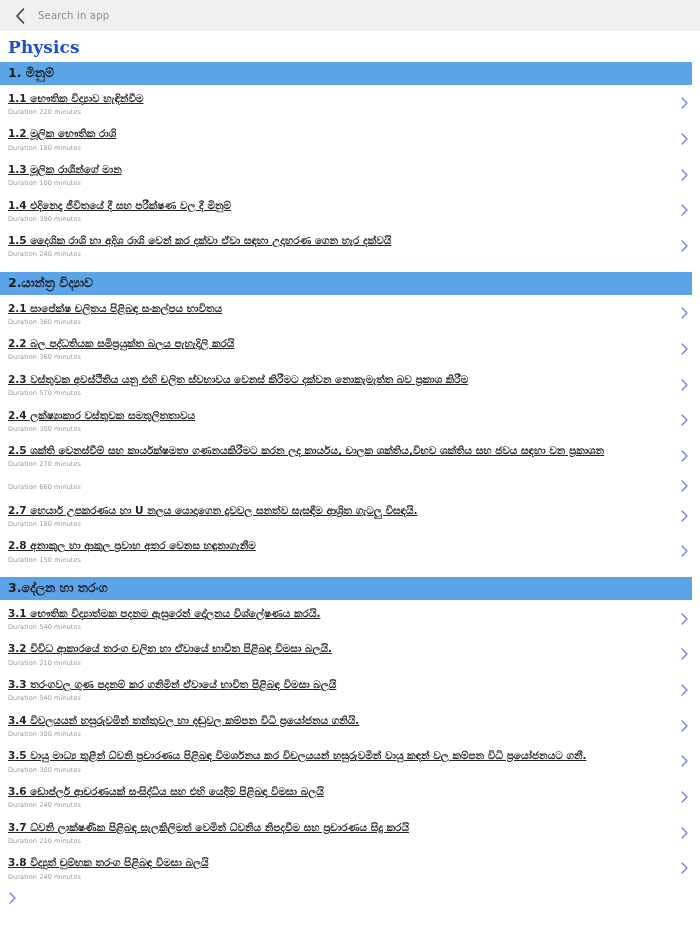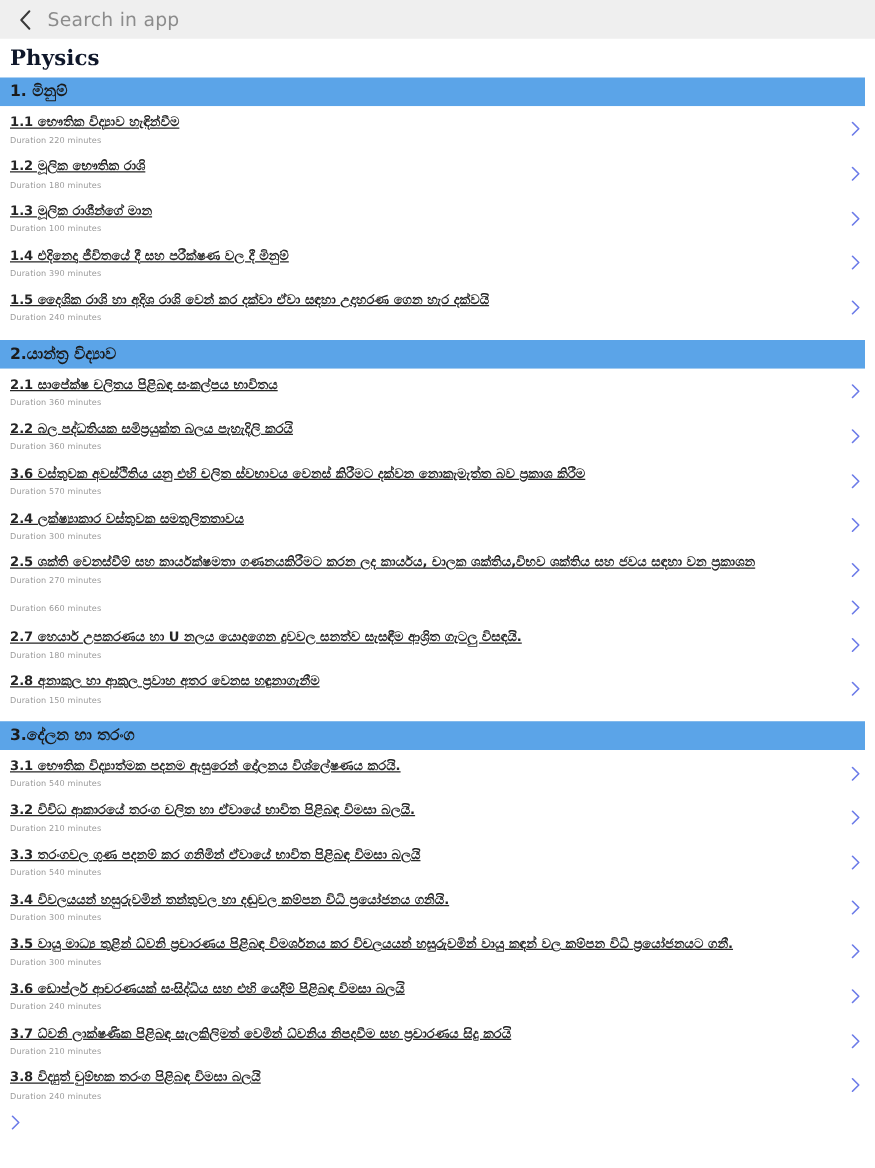--- a/index.html
+++ b/index.html
@@ -30,32 +30,32 @@
     height: 20px;
     flex: 0 0 20px;
     display: flex;
     align-items: center;
     justify-content: center;
     margin-right: 8px;
     cursor: pointer;
   }
   .back-chevron svg { display: block; }
   .search-placeholder {
-    font-size: 15px;
+    font-size: 10px;
     color: #8c8c8c;
     letter-spacing: .2px;
     font-family: "DejaVu Sans", "Liberation Sans", sans-serif;
   }
 
   
   .page-title {
     font-family: "DejaVu Serif", "Liberation Serif", serif;
     font-weight: bold;
     font-size: 17px;
-    color: #0f172a;
+    color: #1d4ed8;
     padding: 6px 3px 5px 8px;
     letter-spacing: .1px;
   }
 
   
   .content {
     width: 700px;
   }
 
   
@@ -199,21 +199,21 @@
         <div class="lesson-duration">Duration 360 minutes</div>
       </div>
       <div class="row-chevron">
         <svg width="9" height="14" viewBox="0 0 9 14" aria-hidden="true">
           <polyline points="2,2 7,7 2,12" fill="none" stroke="#6C7BE8" stroke-width="1.3" stroke-linecap="round" stroke-linejoin="round"></polyline>
         </svg>
       </div>
     </div>
     <div class="lesson-row">
       <div class="lesson-main">
-        <div class="lesson-title">3.6 වස්තුවක අවස්ථිතිය යනු එහි චලිත ස්වභාවය වෙනස් කිරීමට දක්වන නොකැමැත්ත බව ප්‍රකාශ කිරීම</div>
+        <div class="lesson-title">2.3 වස්තුවක අවස්ථිතිය යනු එහි චලිත ස්වභාවය වෙනස් කිරීමට දක්වන නොකැමැත්ත බව ප්‍රකාශ කිරීම</div>
         <div class="lesson-duration">Duration 570 minutes</div>
       </div>
       <div class="row-chevron">
         <svg width="9" height="14" viewBox="0 0 9 14" aria-hidden="true">
           <polyline points="2,2 7,7 2,12" fill="none" stroke="#6C7BE8" stroke-width="1.3" stroke-linecap="round" stroke-linejoin="round"></polyline>
         </svg>
       </div>
     </div>
     <div class="lesson-row">
       <div class="lesson-main">

